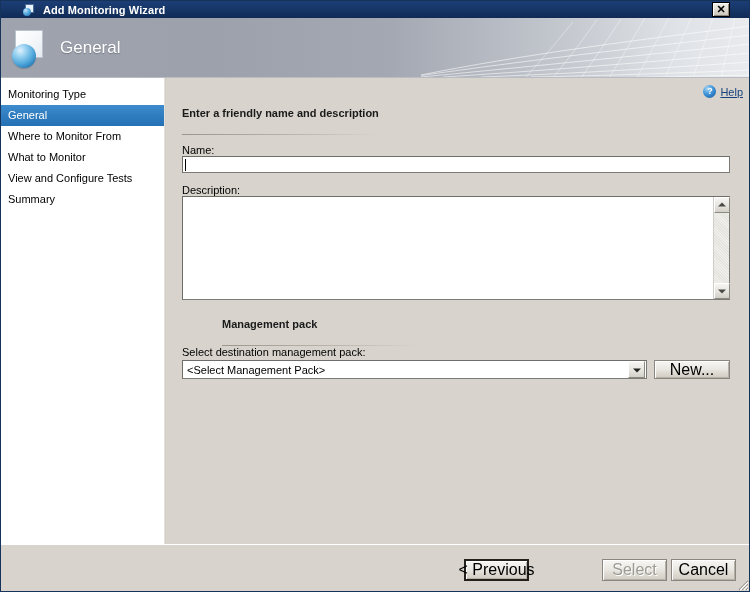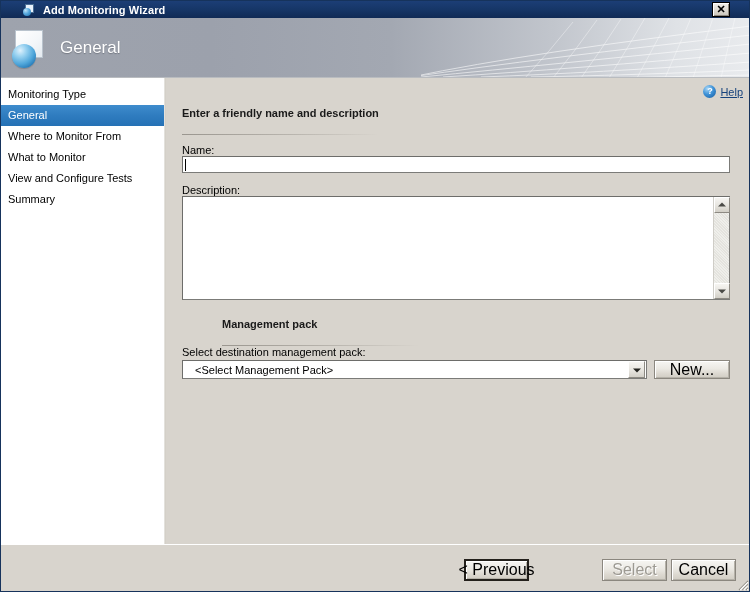--- a/index.html
+++ b/index.html
@@ -307,21 +307,21 @@
     background: #ffffff;
     border: 1px solid #7b7b78;
     border-top-color: #6d6d6a;
     border-left-color: #6d6d6a;
     box-sizing: border-box;
     display: flex;
     align-items: center;
   }
   .combo-value {
     flex: 1 1 auto;
-    padding-left: 12px;
+    padding-left: 4px;
     font-size: 11px;
     color: #000;
     white-space: nowrap;
     overflow: hidden;
   }
   .combo-arrow-btn {
     width: 17px;
     height: 17px;
     margin-right: 1px;
     background: linear-gradient(to bottom, #f6f5f2 0%, #e7e5df 55%, #d3d0c8 100%);

